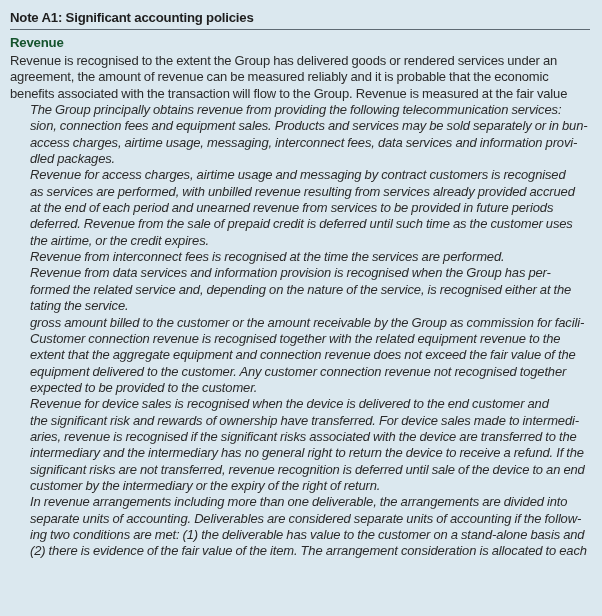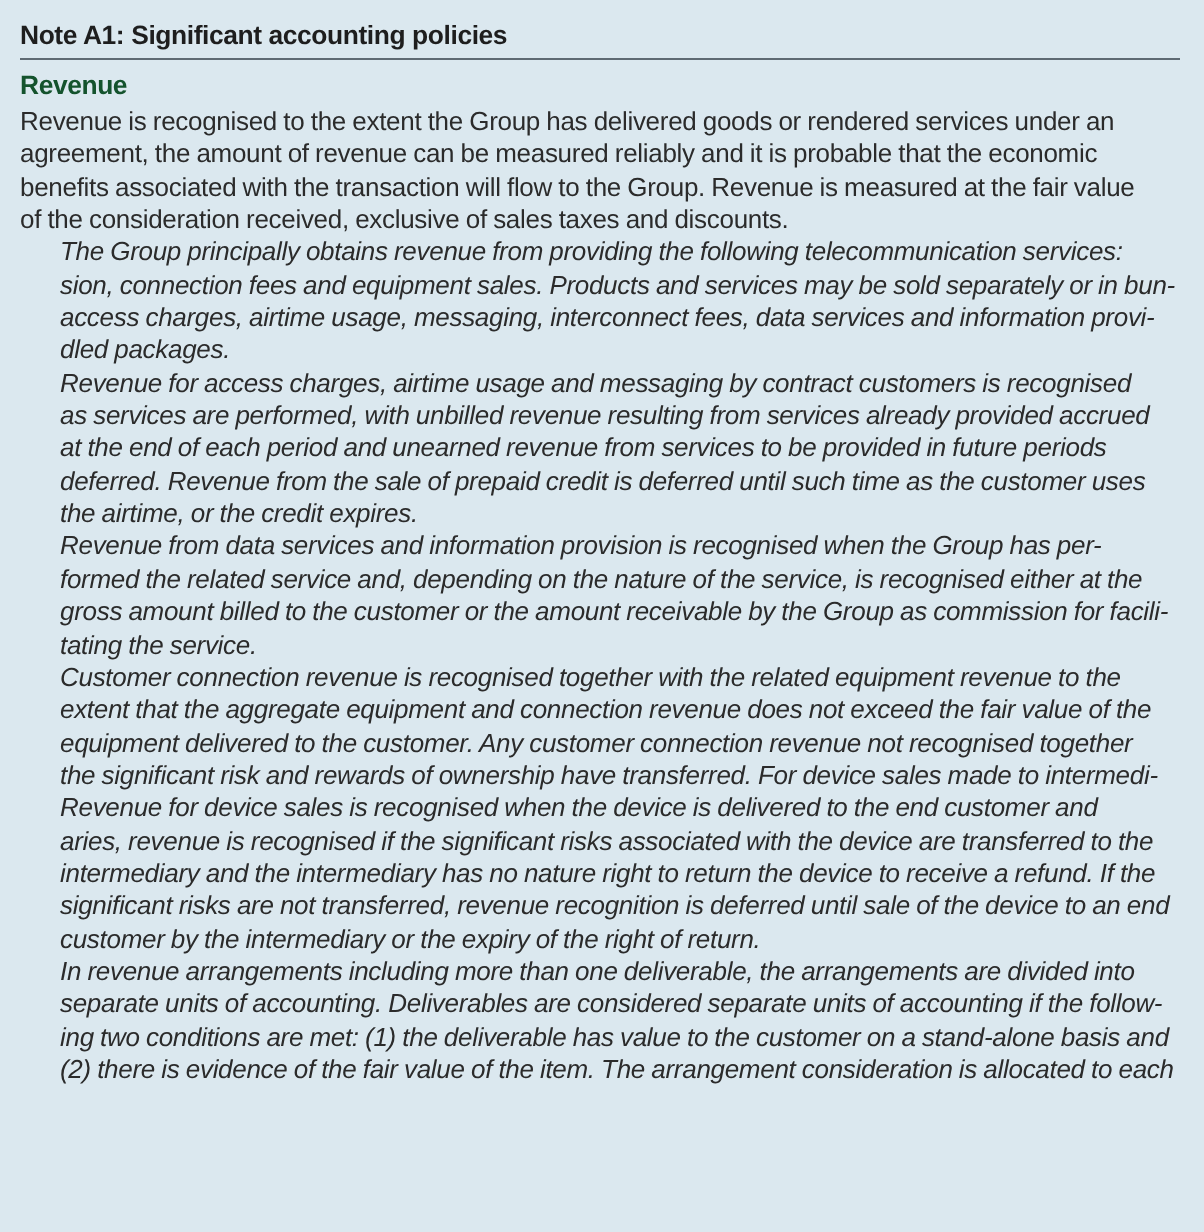--- a/index.html
+++ b/index.html
@@ -30,51 +30,54 @@
 <body>
 
 <div class="page">
   <div class="note-title">Note A1: Significant accounting policies</div>
   <div class="section-title">Revenue</div>
   <div class="body-text" id="body">
       <p class="para">
         <span class="line">Revenue is recognised to the extent the Group has delivered goods or rendered services under an</span>
         <span class="line">agreement, the amount of revenue can be measured reliably and it is probable that the economic</span>
         <span class="line">benefits associated with the transaction will flow to the Group. Revenue is measured at the fair value</span>
-        <span class="line">of the consideration received, exclusive of sales taxes and discounts.</span>
       </p>
       <p class="para indent">
         <span class="line">The Group principally obtains revenue from providing the following telecommunication services:</span>
         <span class="line">sion, connection fees and equipment sales. Products and services may be sold separately or in bun-</span>
         <span class="line">access charges, airtime usage, messaging, interconnect fees, data services and information provi-</span>
         <span class="line">dled packages.</span>
       </p>
       <p class="para indent">
         <span class="line">Revenue for access charges, airtime usage and messaging by contract customers is recognised</span>
         <span class="line">as services are performed, with unbilled revenue resulting from services already provided accrued</span>
         <span class="line">at the end of each period and unearned revenue from services to be provided in future periods</span>
         <span class="line">deferred. Revenue from the sale of prepaid credit is deferred until such time as the customer uses</span>
         <span class="line">the airtime, or the credit expires.</span>
       </p>
       <p class="para indent">
+        <span class="line">Revenue from interconnect fees is recognised at the time the services are performed.</span>
+      </p>
+      <p class="para indent">
         <span class="line">Revenue from data services and information provision is recognised when the Group has per-</span>
         <span class="line">formed the related service and, depending on the nature of the service, is recognised either at the</span>
+        <span class="line">tating the service.</span>
         <span class="line">gross amount billed to the customer or the amount receivable by the Group as commission for facili-</span>
-        <span class="line">tating the service.</span>
       </p>
       <p class="para indent">
         <span class="line">Customer connection revenue is recognised together with the related equipment revenue to the</span>
         <span class="line">extent that the aggregate equipment and connection revenue does not exceed the fair value of the</span>
         <span class="line">equipment delivered to the customer. Any customer connection revenue not recognised together</span>
+        <span class="line">expected to be provided to the customer.</span>
       </p>
       <p class="para indent">
+        <span class="line">Revenue for device sales is recognised when the device is delivered to the end customer and</span>
         <span class="line">the significant risk and rewards of ownership have transferred. For device sales made to intermedi-</span>
-        <span class="line">Revenue for device sales is recognised when the device is delivered to the end customer and</span>
         <span class="line">aries, revenue is recognised if the significant risks associated with the device are transferred to the</span>
-        <span class="line">intermediary and the intermediary has no nature right to return the device to receive a refund. If the</span>
+        <span class="line">intermediary and the intermediary has no general right to return the device to receive a refund. If the</span>
         <span class="line">significant risks are not transferred, revenue recognition is deferred until sale of the device to an end</span>
         <span class="line">customer by the intermediary or the expiry of the right of return.</span>
       </p>
       <p class="para indent">
         <span class="line">In revenue arrangements including more than one deliverable, the arrangements are divided into</span>
         <span class="line">separate units of accounting. Deliverables are considered separate units of accounting if the follow-</span>
         <span class="line">ing two conditions are met: (1) the deliverable has value to the customer on a stand-alone basis and</span>
         <span class="line">(2) there is evidence of the fair value of the item. The arrangement consideration is allocated to each</span>
       </p>
     </div>

